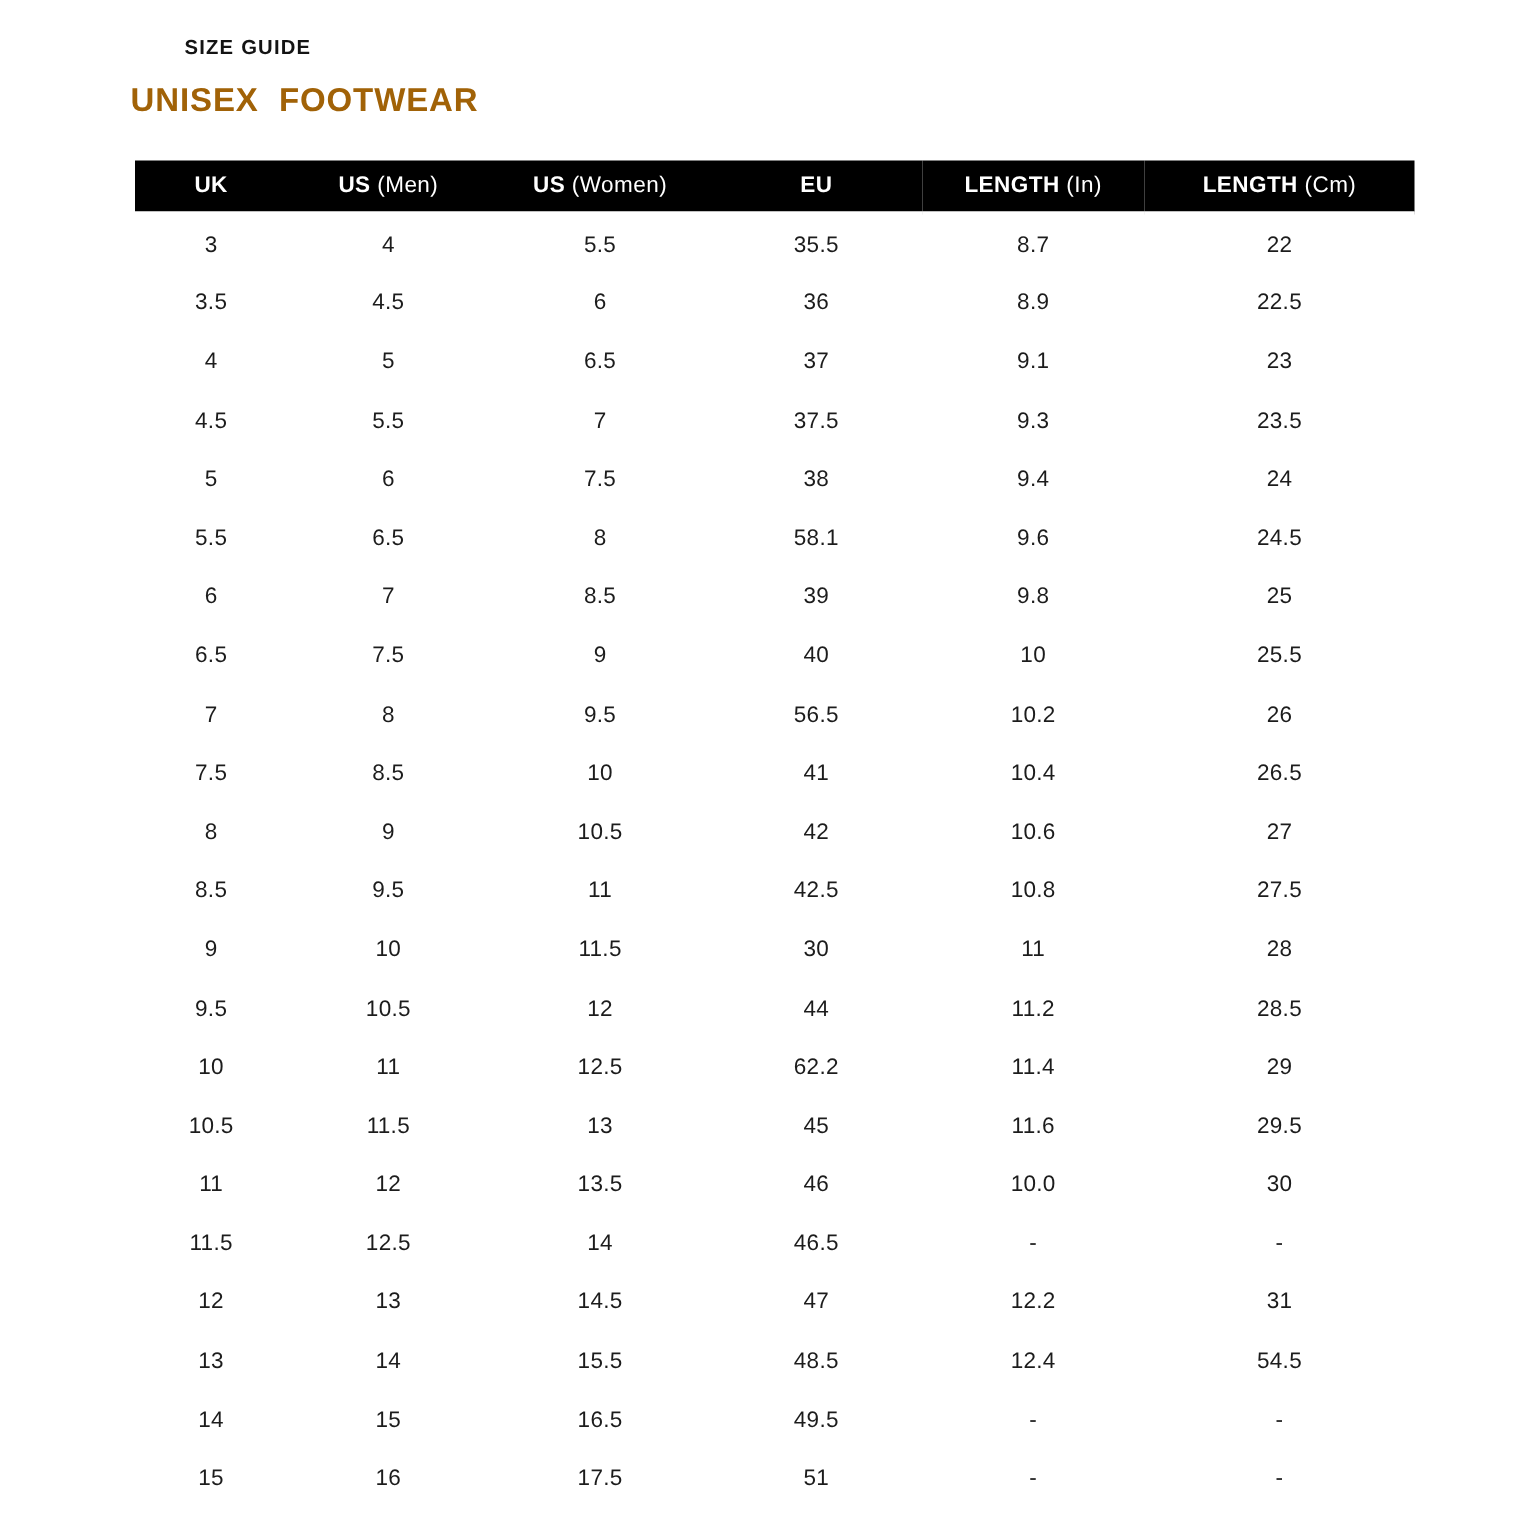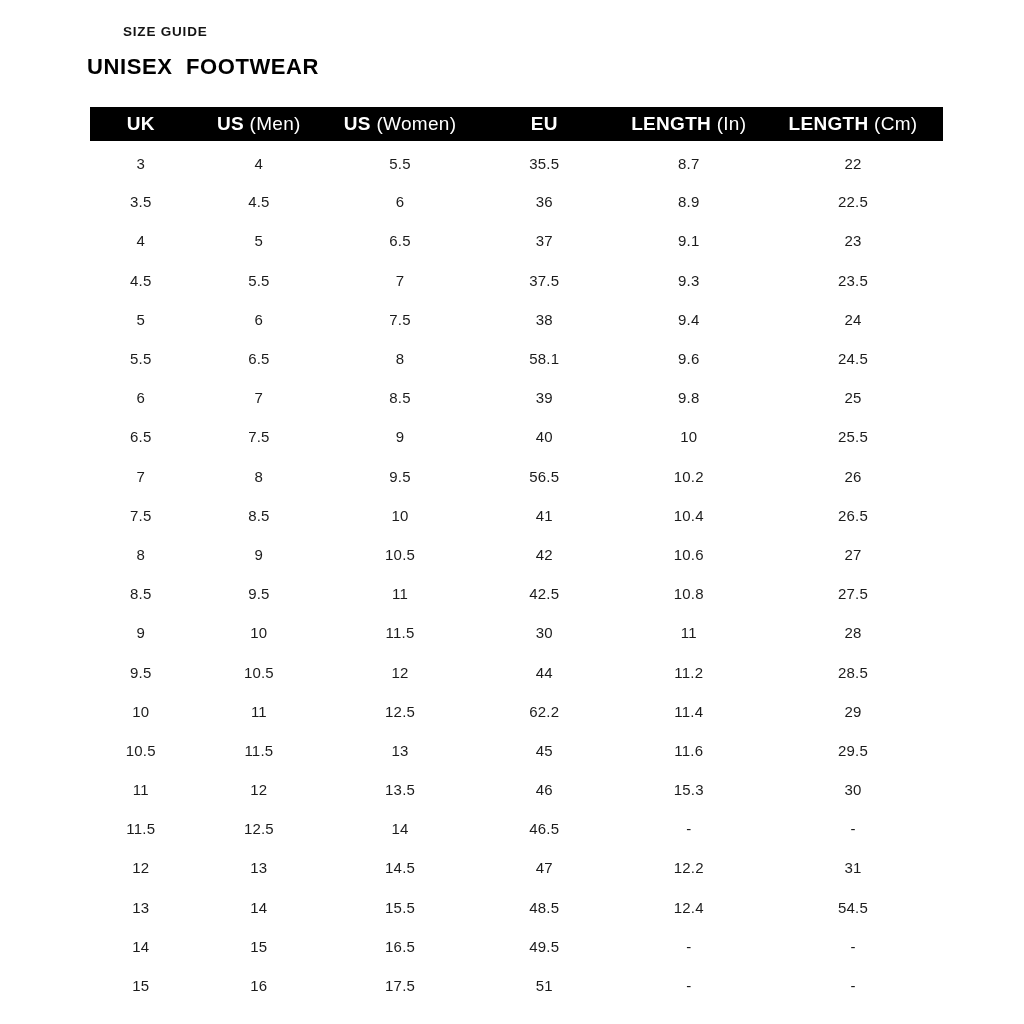--- a/index.html
+++ b/index.html
@@ -19,32 +19,32 @@
   .page{ position:relative; width:1024px; height:1024px; overflow:hidden; }
 
   .eyebrow{
     position:absolute; left:87px; top:25px;
     font-size:13.5px; font-weight:700; letter-spacing:0.8px;
     color:#141414; line-height:1;margin-left:36px;
   }
   .title{
     position:absolute; left:87px; top:56px; margin:0;
     font-size:22px; font-weight:700; letter-spacing:0.6px;
-    color:#000000; line-height:1; white-space:pre;
+    color:#a16207; line-height:1; white-space:pre;
   }
 
   .size-table{
     position:absolute; left:90px; top:107px; width:853px;
     border-collapse:collapse; table-layout:fixed;
   }
   .size-table thead th{
     background:var(--header-bg);
     color:var(--header-text);
     height:36px; padding:0;
-    font-size:19px; font-weight:400;
+    font-size:15px; font-weight:400;
     text-align:center; vertical-align:middle;
     letter-spacing:0.3px;
     border-bottom:5px solid var(--page-bg);
   }
   .size-table thead th b{ font-weight:700; }
   .size-table tbody td{
     height:39.2px; padding:0;
     font-size:15px; font-weight:400;
     color:var(--body-text);
     text-align:center; vertical-align:middle;
@@ -204,21 +204,21 @@
           <td>13</td>
           <td>45</td>
           <td>11.6</td>
           <td>29.5</td>
         </tr>
         <tr>
           <td>11</td>
           <td>12</td>
           <td>13.5</td>
           <td>46</td>
-          <td>15.3</td>
+          <td>10.0</td>
           <td>30</td>
         </tr>
         <tr>
           <td>11.5</td>
           <td>12.5</td>
           <td>14</td>
           <td>46.5</td>
           <td>-</td>
           <td>-</td>
         </tr>

